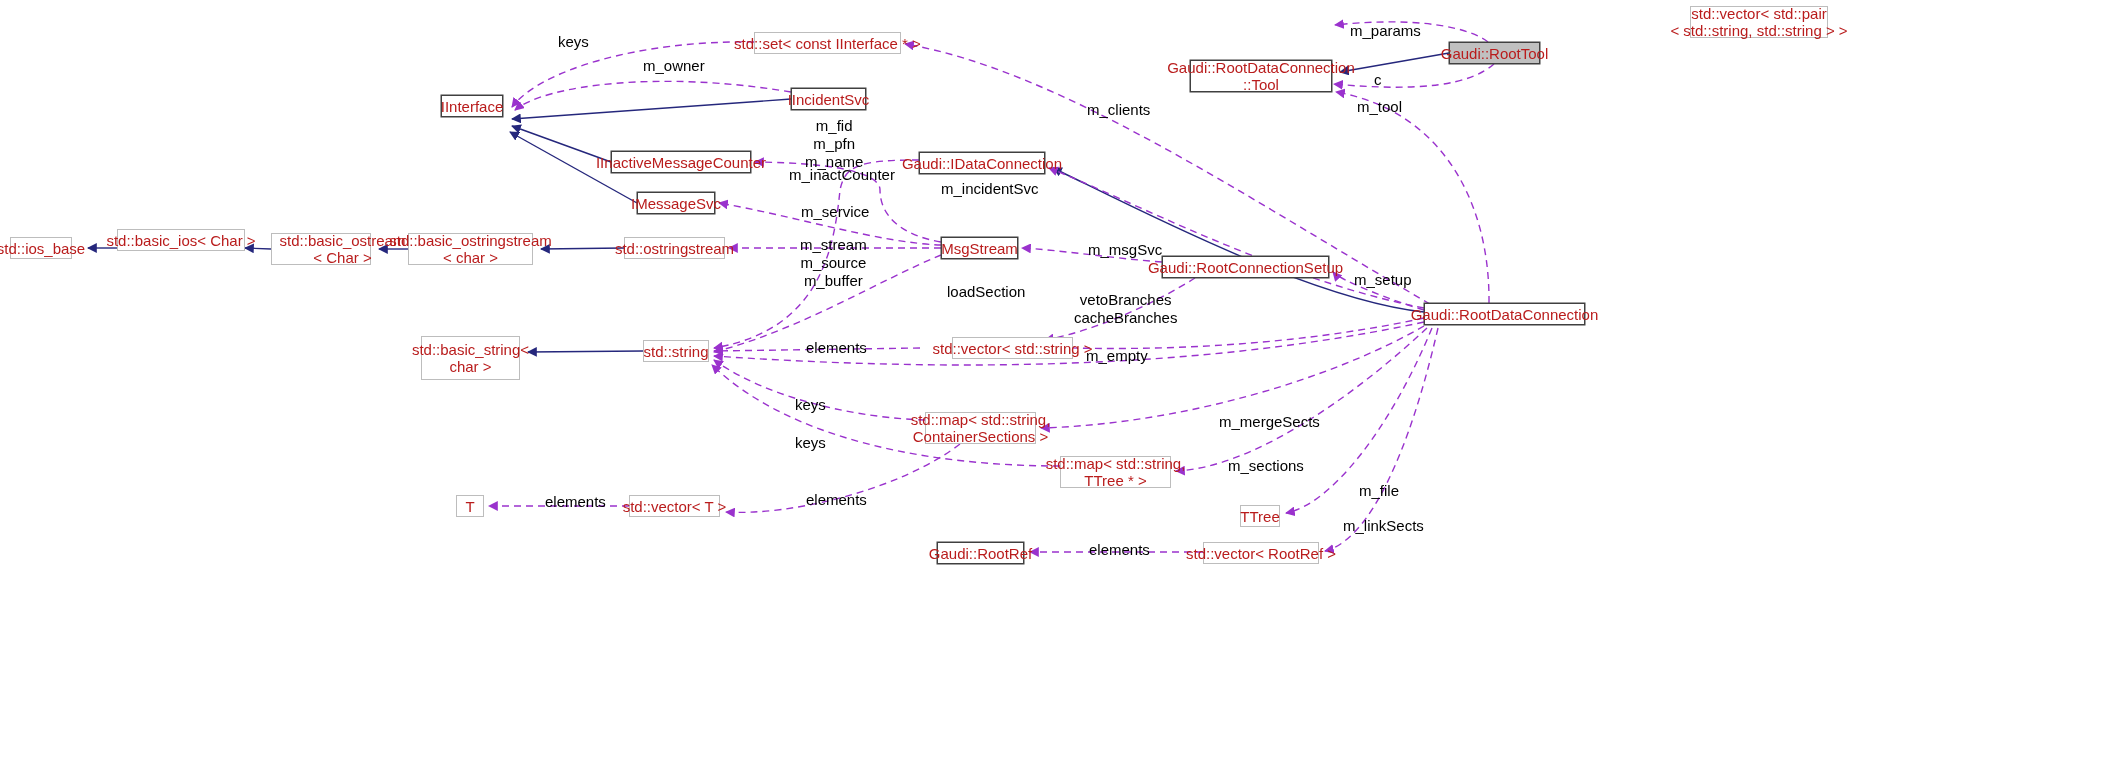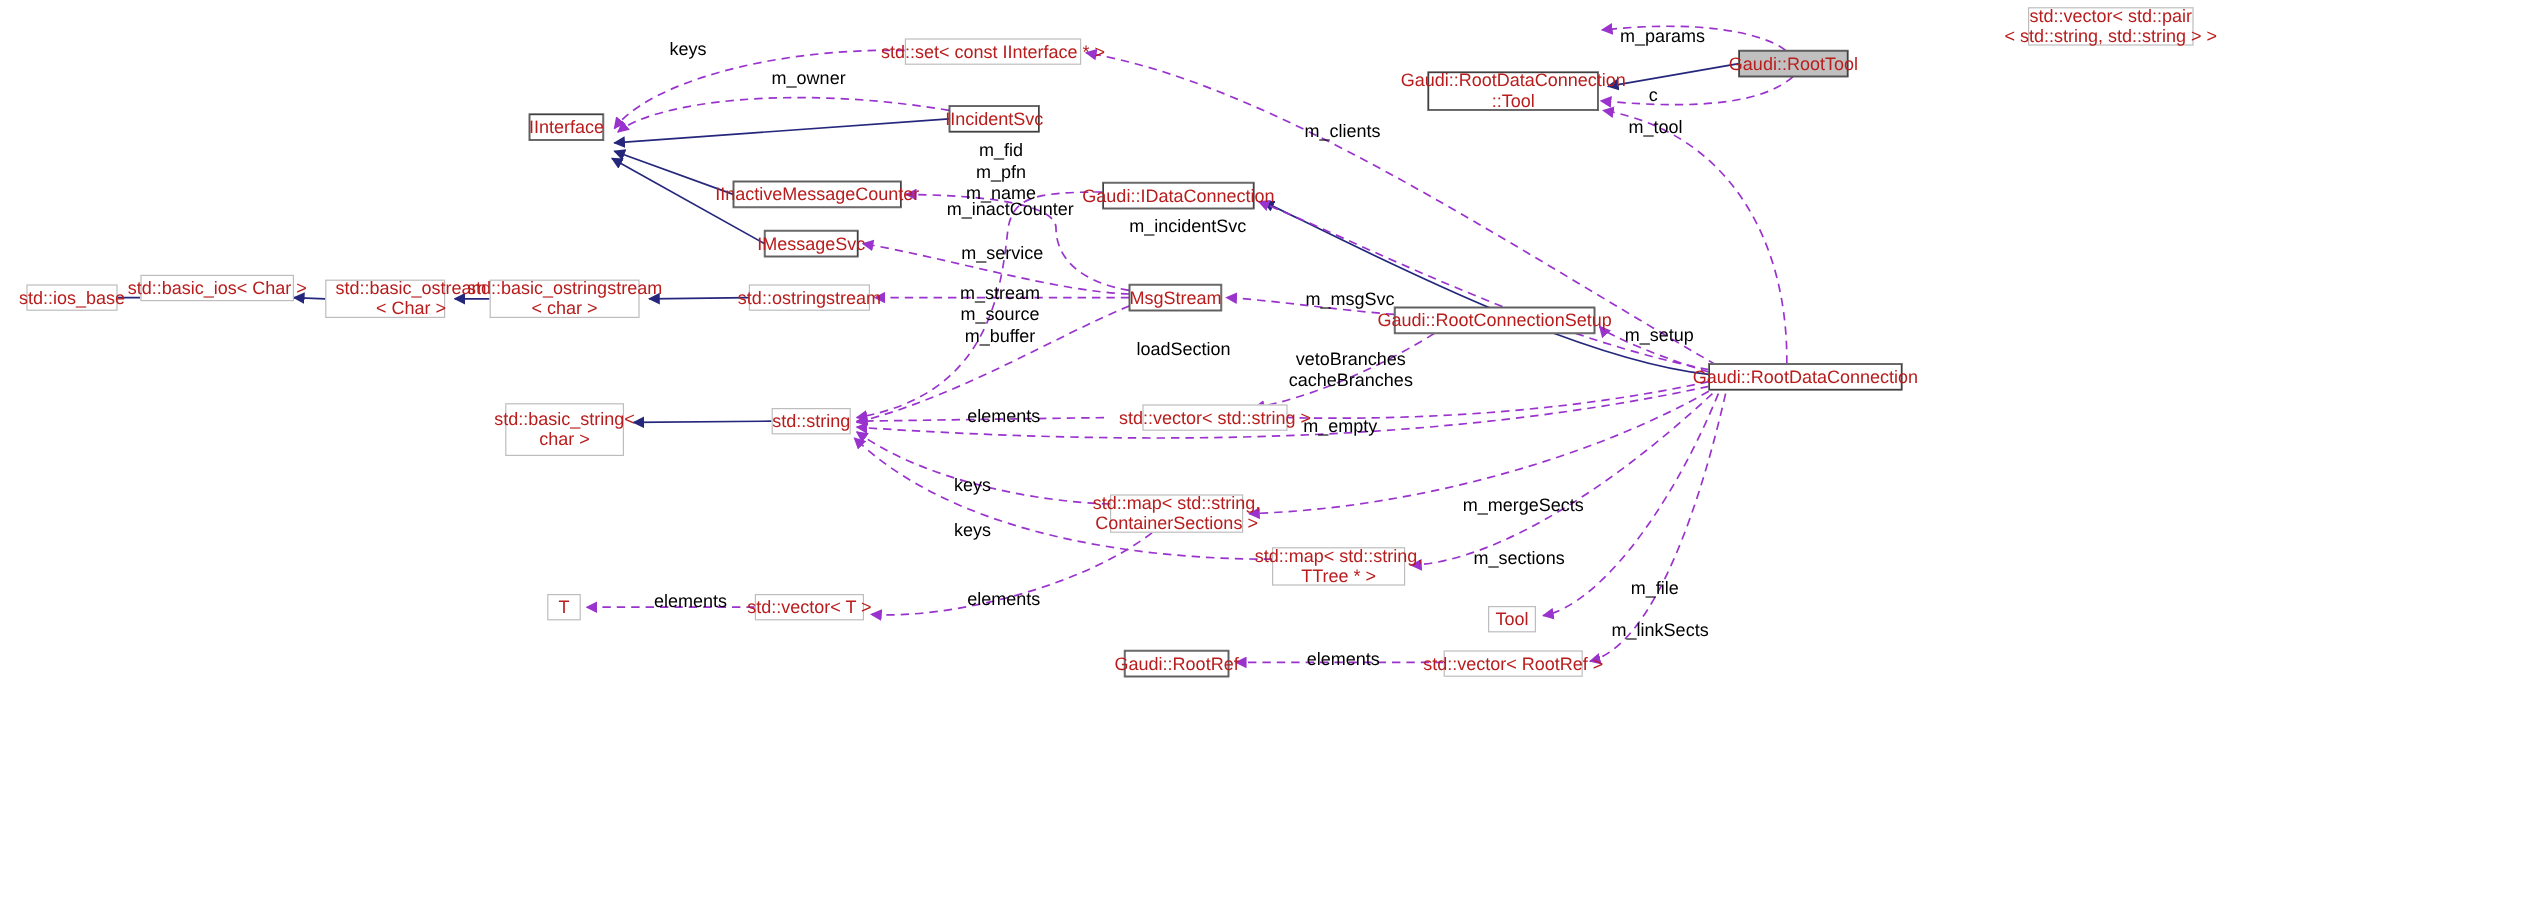--- a/index.html
+++ b/index.html
@@ -140,21 +140,21 @@
       <path d="M 960,444 C 900,490 790,516 726,512" marker-end="url(#arrow-use)"></path>
 
       <path d="M 1432,328 C 1390,430 1330,505 1286,513" marker-end="url(#arrow-use)"></path>
 
       <path d="M 1438,328 C 1410,450 1370,540 1325,551" marker-end="url(#arrow-use)"></path>
 
       <path d="M 1203,552 L 1030,552" marker-end="url(#arrow-use)"></path>
     </g>
   </svg>
 
-  <div class="node plain" style="left:22px;   top:237px; width:76px;  height:22px;">std::ios_base</div>
+  <div class="node plain" style="left:10px;   top:237px; width:62px;  height:22px;">std::ios_base</div>
   <div class="node plain" style="left:117px; top:229px; width:128px; height:22px;">std::basic_ios&lt; Char &gt;</div>
   <div class="node plain" style="left:271px; top:233px; width:100px; height:32px;padding-left:43px;">std::basic_ostream
 &lt; Char &gt;</div>
   <div class="node plain" style="left:408px; top:233px; width:125px; height:32px;">std::basic_ostringstream
 &lt; char &gt;</div>
   <div class="node plain" style="left:624px; top:237px; width:101px; height:22px;">std::ostringstream</div>
   <div class="node plain" style="left:421px; top:336px; width:99px;  height:44px;">std::basic_string&lt;
 char &gt;</div>
   <div class="node plain" style="left:643px; top:340px; width:66px;  height:22px;">std::string</div>
 
@@ -169,21 +169,21 @@
   <div class="node plain" style="left:920px; top:337px; width:121px; height:22px;margin-left:32px;">std::vector&lt; std::string &gt;</div>
   <div class="node plain" style="left:925px; top:412px; width:111px; height:32px;">std::map&lt; std::string,
 ContainerSections &gt;</div>
   <div class="node plain" style="left:1060px;top:456px; width:111px; height:32px;">std::map&lt; std::string,
 TTree * &gt;</div>
 
   <div class="node plain" style="left:456px; top:495px; width:28px;  height:22px;">T</div>
   <div class="node plain" style="left:629px; top:495px; width:91px;  height:22px;">std::vector&lt; T &gt;</div>
   <div class="node emph" style="left:937px; top:542px; width:87px;  height:22px;">Gaudi::RootRef</div>
   <div class="node plain" style="left:1203px;top:542px; width:116px; height:22px;">std::vector&lt; RootRef &gt;</div>
-  <div class="node plain" style="left:1240px;top:505px; width:40px;  height:22px;">Tool</div>
+  <div class="node plain" style="left:1240px;top:505px; width:40px;  height:22px;">TTree</div>
 
   <div class="node plain" style="left:1690px;top:6px;   width:138px; height:32px;">std::vector&lt; std::pair
 &lt; std::string, std::string &gt; &gt;</div>
   <div class="node emph" style="left:1190px;top:60px;  width:142px; height:32px;">Gaudi::RootDataConnection
 ::Tool</div>
   <div class="node current" style="left:1449px;top:42px;width:91px;  height:22px;">Gaudi::RootTool</div>
   <div class="node emph" style="left:1162px;top:256px; width:167px; height:22px;">Gaudi::RootConnectionSetup</div>
   <div class="node emph" style="left:1424px;top:303px; width:161px; height:22px;">Gaudi::RootDataConnection</div>
 
   <div class="edge-label" style="left:558px;  top:33px;">keys</div>

